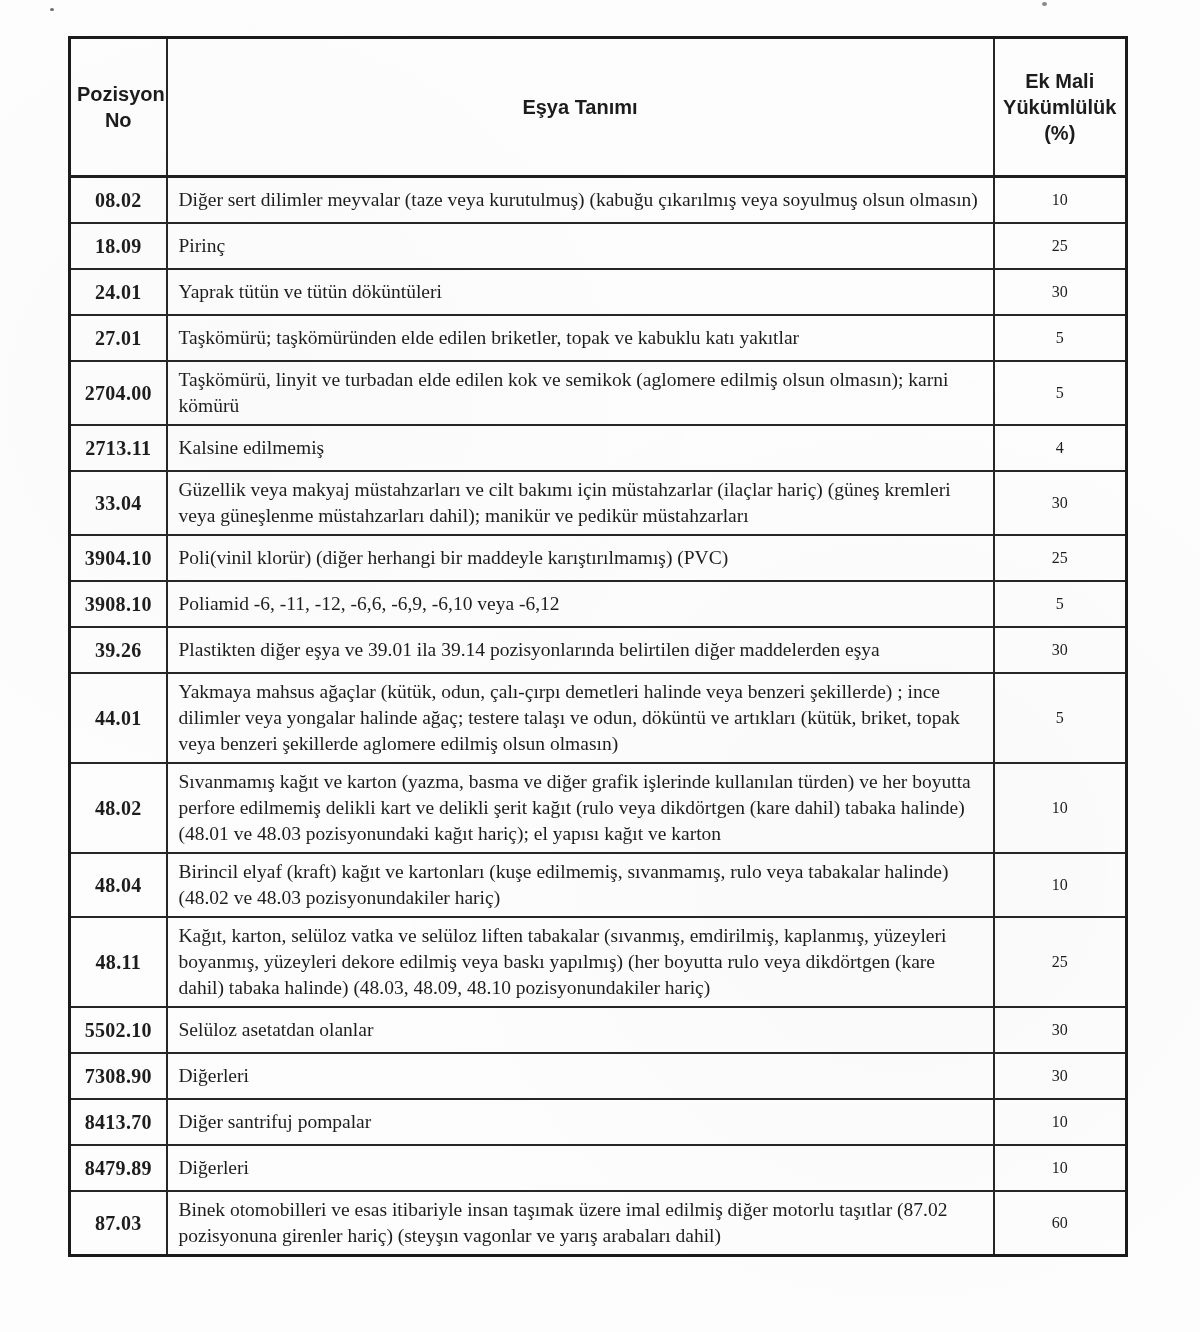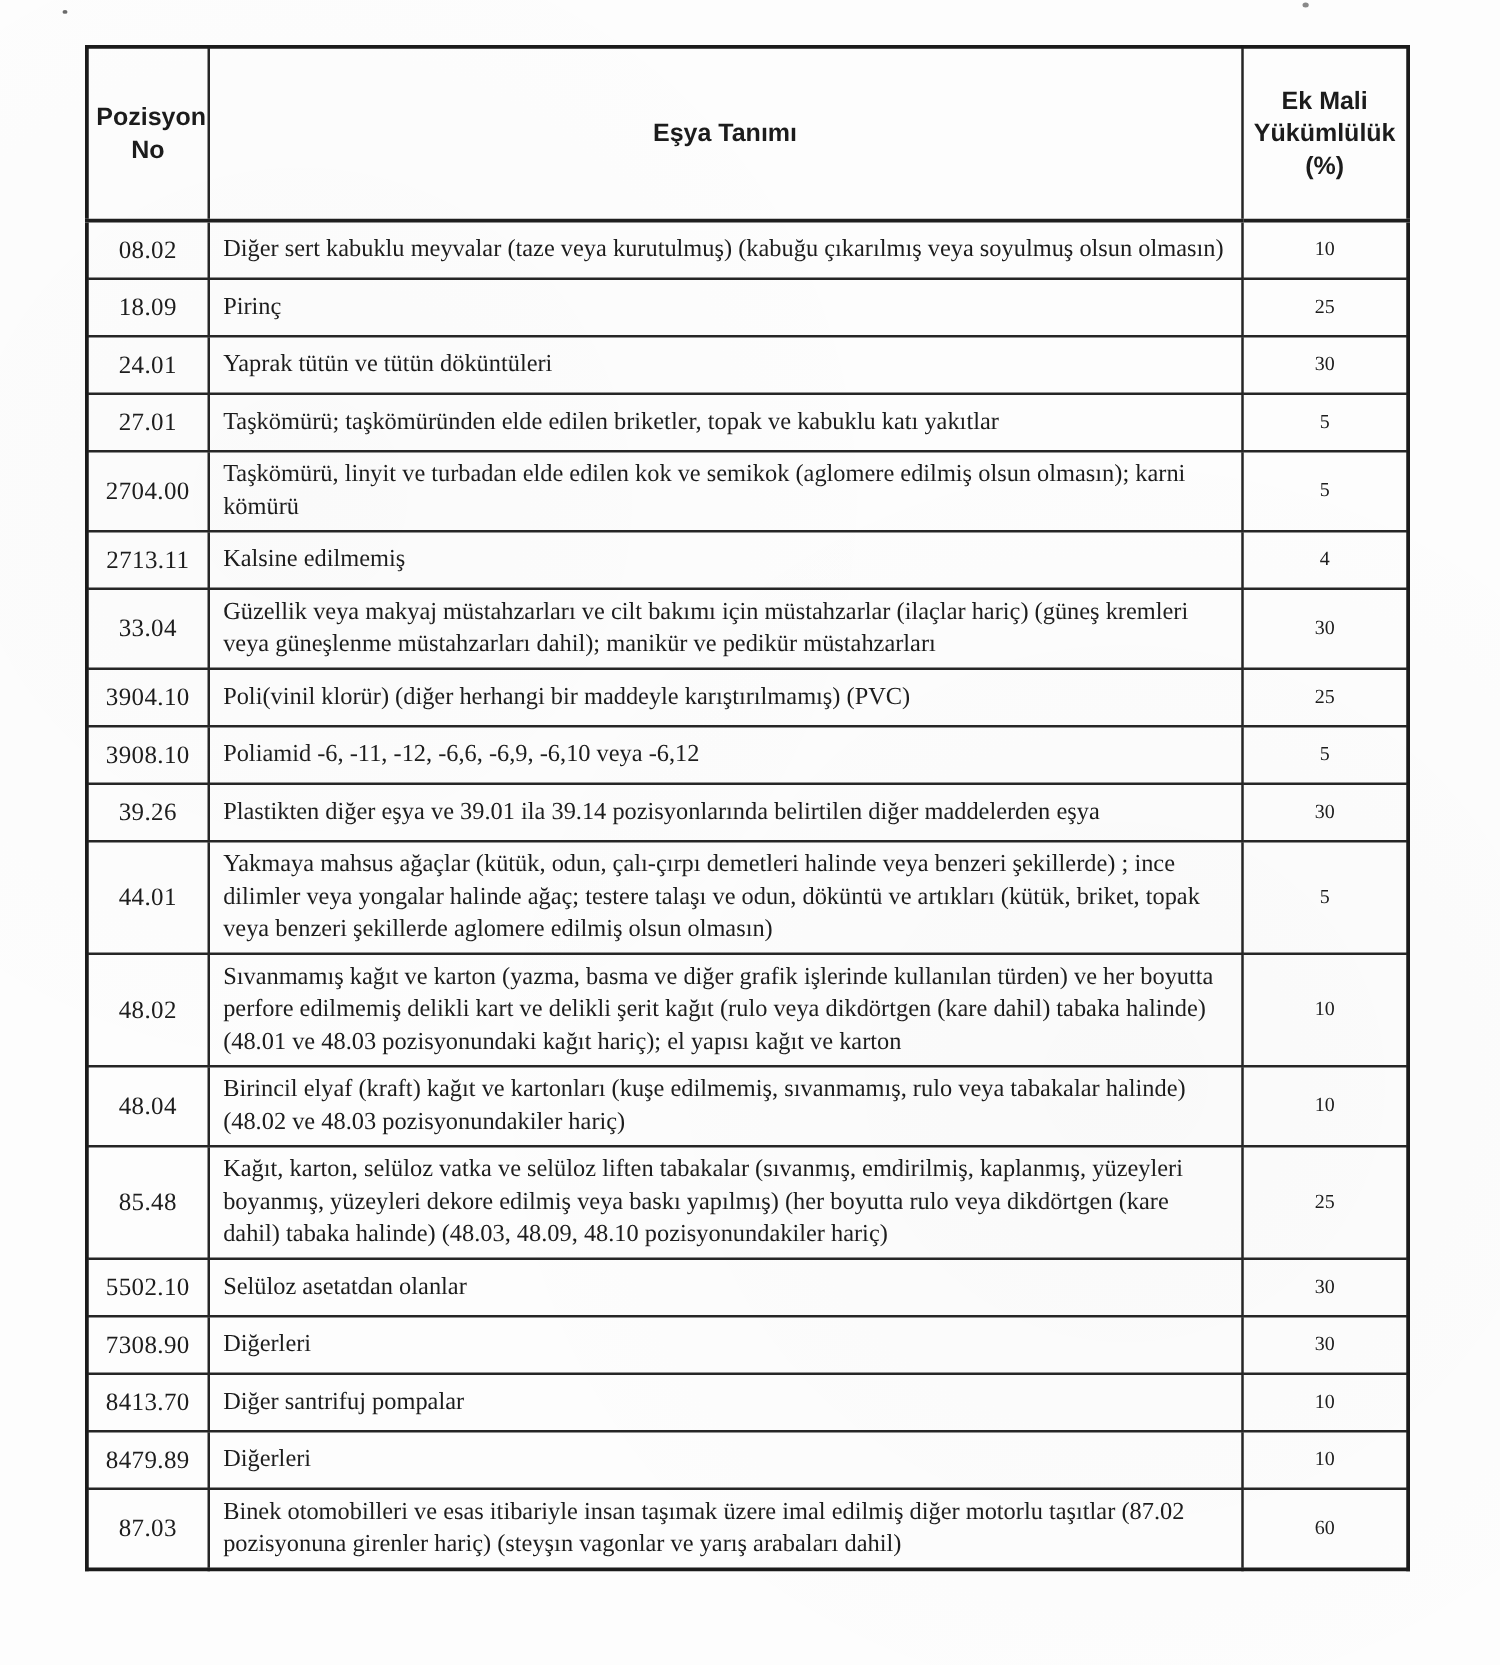--- a/index.html
+++ b/index.html
@@ -55,21 +55,21 @@
     font-family: "Liberation Sans", sans-serif;
     font-weight: bold;
     font-size: 20px;
     line-height: 26px;
     text-align: center;
     color: #1c1c1c;
     padding: 4px 6px;
     border-bottom: 3px solid #1f1f1f;
   }
   td.code {
-    font-weight: normal;
+    font-weight: bold;
     font-size: 20px;
     text-align: center;
     padding: 4px 4px;
     letter-spacing: 0.3px;
   }
   td.desc {
     font-size: 19.5px;
     line-height: 26px;
     padding: 5px 12px 5px 11px;
     text-align: left;
@@ -104,21 +104,21 @@
     <tr>
       <th>Pozisyon No</th>
       <th>Eşya Tanımı</th>
       <th>Ek Mali Yükümlülük (%)</th>
     </tr>
   </thead>
   <tbody>
 
   <tr>
     <td class="code">08.02</td>
-    <td class="desc">Diğer sert kabuklu meyvalar (taze veya kurutulmuş) (kabuğu çıkarılmış veya soyulmuş olsun olmasın)</td>
+    <td class="desc">Diğer sert dilimler meyvalar (taze veya kurutulmuş) (kabuğu çıkarılmış veya soyulmuş olsun olmasın)</td>
     <td class="rate">10</td>
   </tr>
 
   <tr>
     <td class="code">18.09</td>
     <td class="desc">Pirinç</td>
     <td class="rate">25</td>
   </tr>
 
 
@@ -183,21 +183,21 @@
     <td class="rate">10</td>
   </tr>
 
   <tr>
     <td class="code">48.04</td>
     <td class="desc">Birincil elyaf (kraft) kağıt ve kartonları (kuşe edilmemiş, sıvanmamış, rulo veya tabakalar halinde) (48.02 ve 48.03 pozisyonundakiler hariç)</td>
     <td class="rate">10</td>
   </tr>
 
   <tr>
-    <td class="code">85.48</td>
+    <td class="code">48.11</td>
     <td class="desc">Kağıt, karton, selüloz vatka ve selüloz liften tabakalar (sıvanmış, emdirilmiş, kaplanmış, yüzeyleri boyanmış, yüzeyleri dekore edilmiş veya baskı yapılmış) (her boyutta rulo veya dikdörtgen (kare dahil) tabaka halinde) (48.03, 48.09, 48.10 pozisyonundakiler hariç)</td>
     <td class="rate">25</td>
   </tr>
 
   <tr>
     <td class="code">5502.10</td>
     <td class="desc">Selüloz asetatdan olanlar</td>
     <td class="rate">30</td>
   </tr>
 

